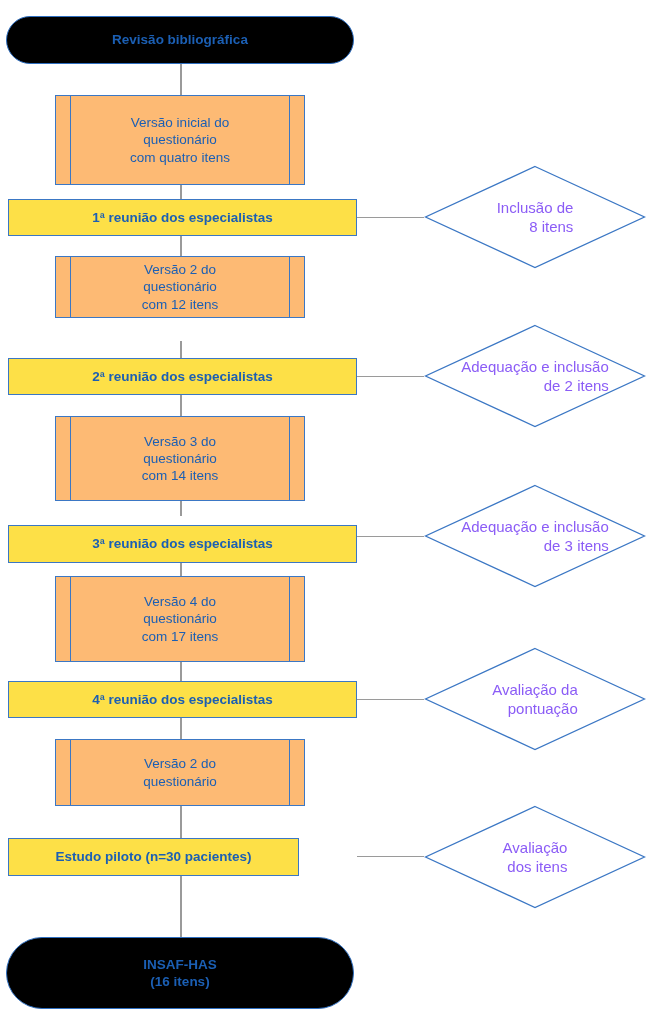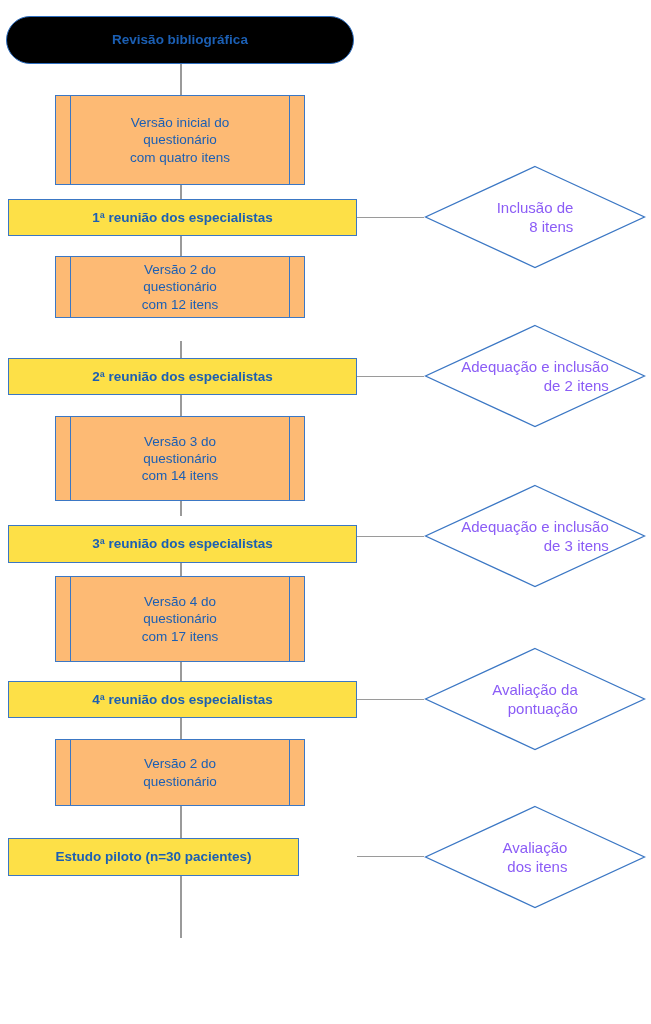--- a/index.html
+++ b/index.html
@@ -221,14 +221,18 @@
   </div>
 
   <div class="decision" style="left:424px; top:805px; width:222px; height:104px;">
     <svg width="222" height="104" viewBox="0 0 222 104">
       <polygon points="111,1.5 220.5,52 111,102.5 1.5,52" fill="#ffffff" stroke="#3b77c4" stroke-width="1.3"></polygon>
     </svg>
     <div class="dlabel multiline">Avaliação
 dos itens</div>
   </div>
 
+  <div class="node terminator" style="left:6px; top:937px; width:348px; height:72px; border-radius:36px;">
+    <span class="multiline">INSAF-HAS
+(16 itens)</span>
+  </div>
 
 </div>
 
 </body></html>

